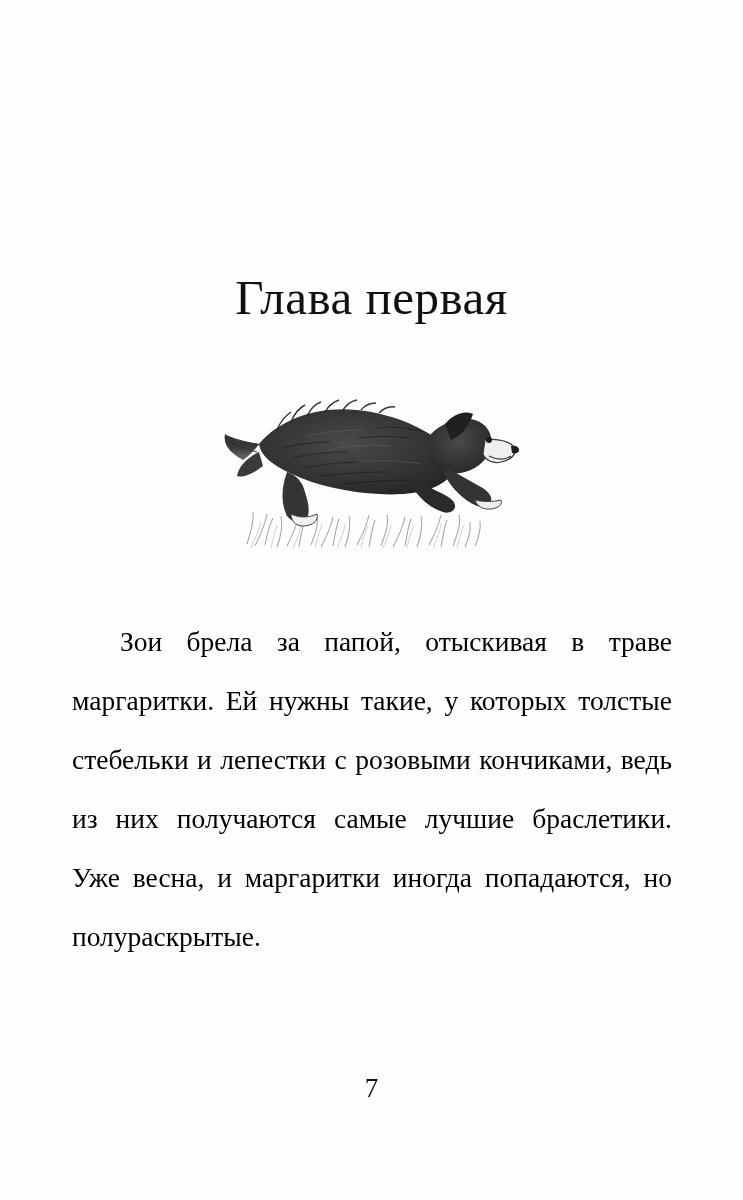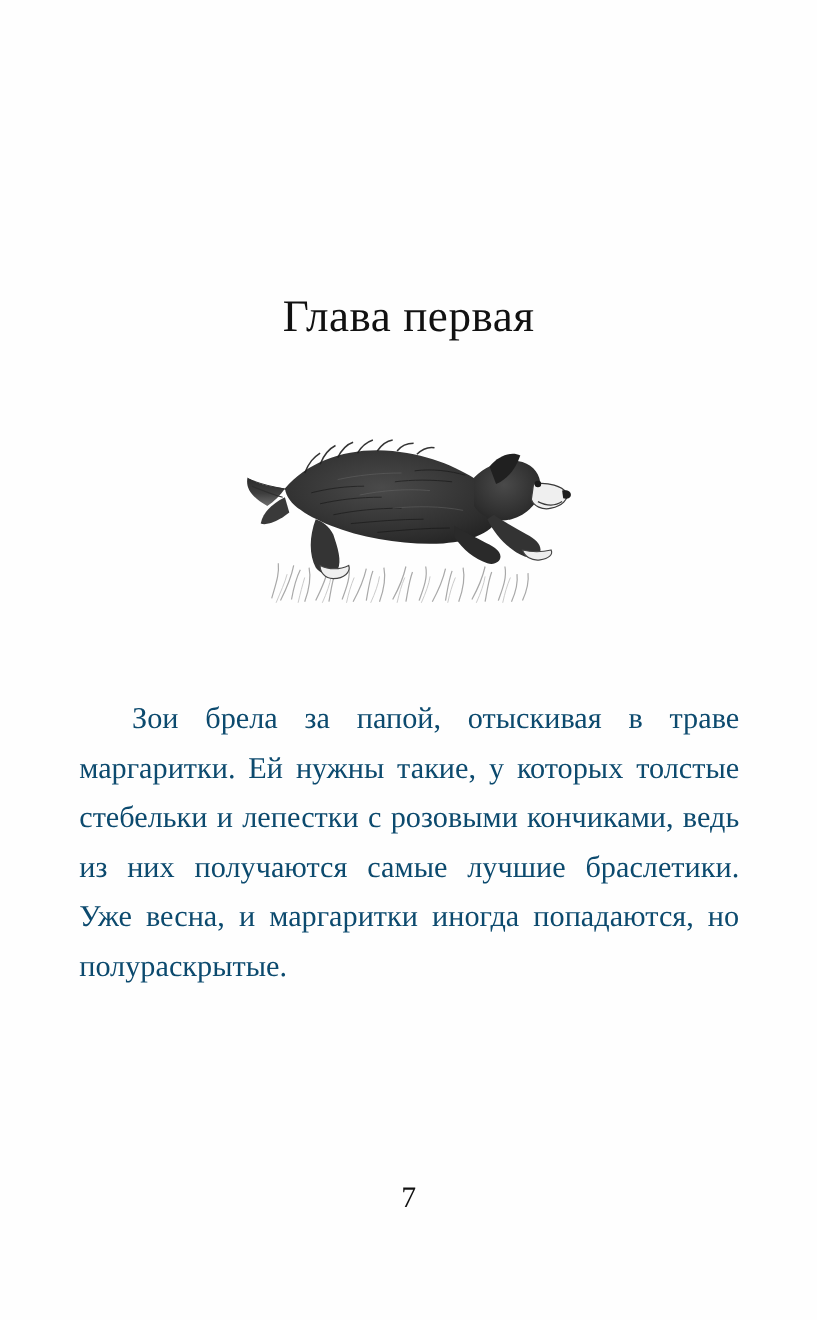--- a/index.html
+++ b/index.html
@@ -20,21 +20,21 @@
     inset: 0;
     background: #fefefe;
   }
   .chapter-title {
     position: absolute;
     top: 236px;
     left: 0;
     right: 0;
     text-align: center;
     font-family: "Liberation Serif", serif;
-    font-size: 41px;
+    font-size: 49px;
     letter-spacing: 0.5px;
     color: #111111;
     font-weight: 400;
   }
   .illustration {
     position: absolute;
     top: 348px;
     left: 50%;
     transform: translateX(-50%);
     width: 330px;
@@ -44,25 +44,24 @@
     display: block;
     width: 100%;
     height: 100%;
   }
   .body-text {
     position: absolute;
     top: 612px;
     left: 72px;
     width: 600px;
     font-size: 27.5px;
-    line-height: 45px;
+    line-height: 59px;
     text-align: justify;
-    color: #0c4a6e;
-    font-family: "Liberation Serif", serif;
-    margin-top: 18px;
+    color: #000000;
+    font-family: "Liberation Serif", serif;
   }
   .body-text p {
     margin: 0;
     text-indent: 48px;
     text-align: justify;
     text-align-last: left;
     word-spacing: 1px;
   }
   .body-text p.last-cut {
     text-align-last: justify;

